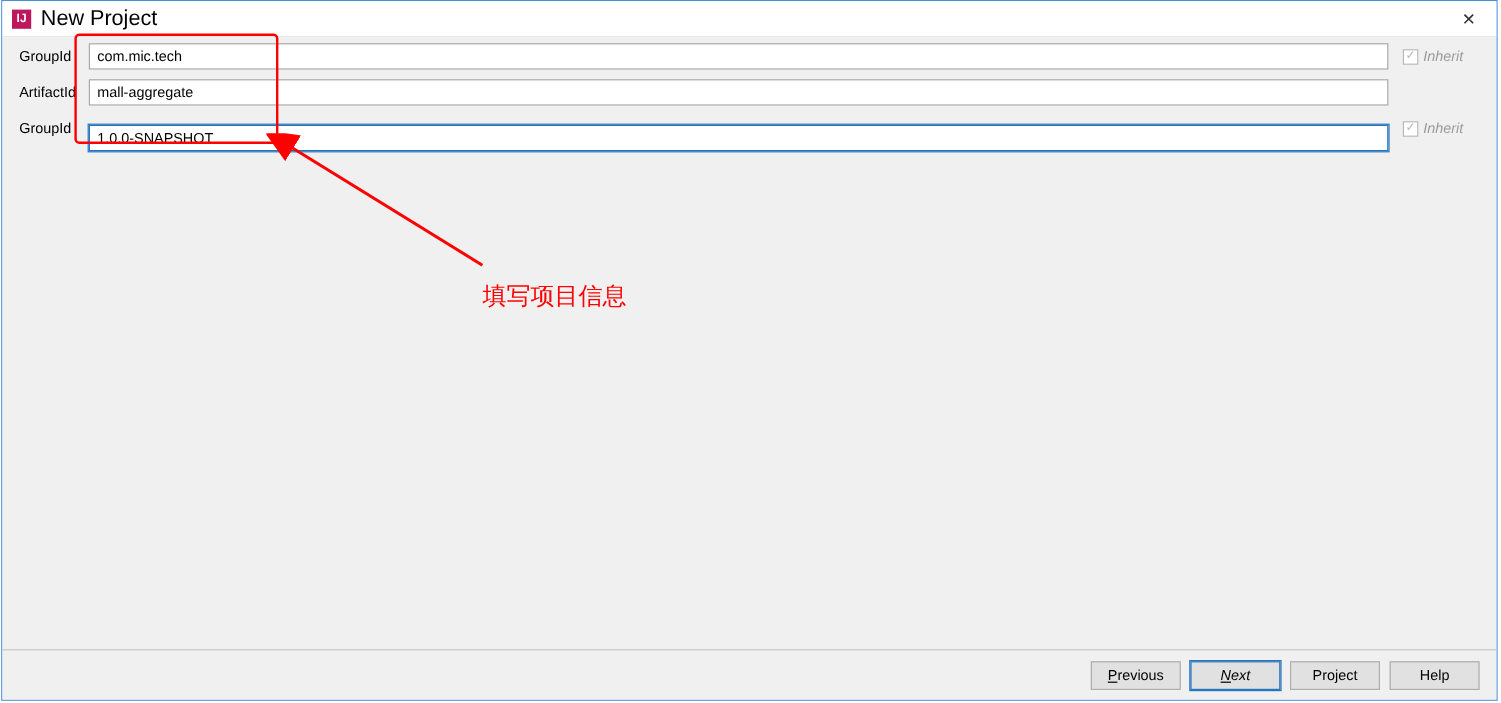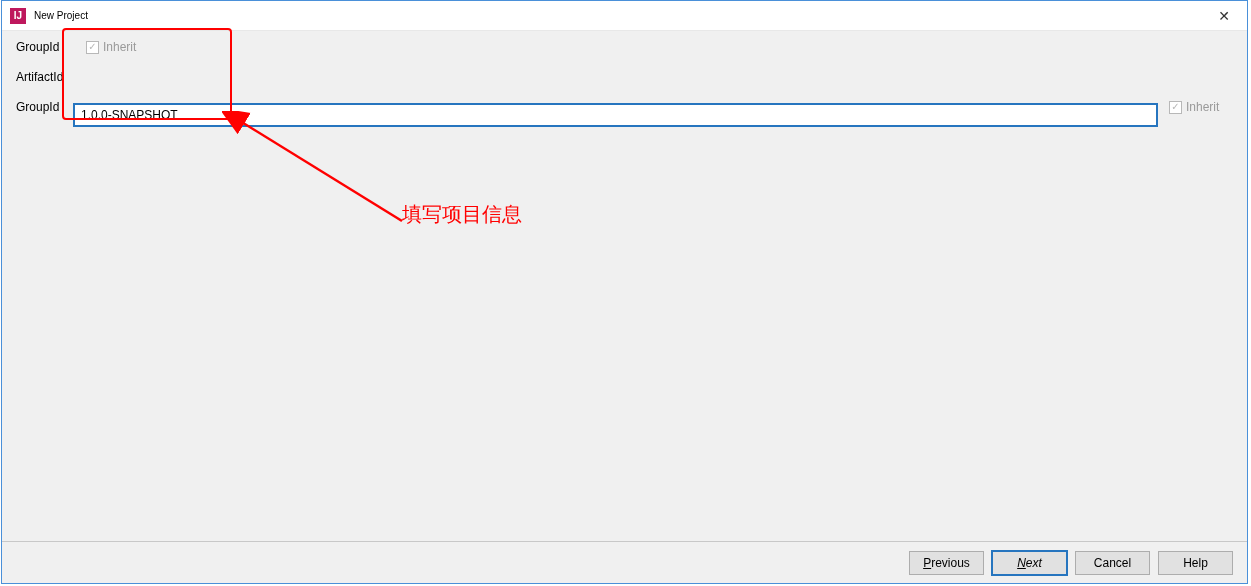--- a/index.html
+++ b/index.html
@@ -36,21 +36,21 @@
       margin-right: 8px;
       display: flex;
       align-items: center;
       justify-content: center;
       color: #fff;
       font-size: 10px;
       font-weight: bold;
       line-height: 1;
     }
     .title-text {
-      font-size: 10px;
+      font-size: 18px;
       color: #000;
     }
     .close-btn {
       position: absolute;
       right: 0;
       top: 0;
       width: 46px;
       height: 30px;
       display: flex;
       align-items: center;
@@ -109,20 +109,21 @@
       background: #fff;
       display: flex;
       align-items: center;
       justify-content: center;
       font-size: 10px;
       color: #b8b8b8;
       line-height: 1;
     }
     .inherit-label {
       font-size: 12px;
+      font-style: italic;
     }
 
     .footer {
       position: absolute;
       bottom: 0;
       left: 0;
       right: 0;
       height: 42px;
       border-top: 1px solid #c8c8c8;
       background: #f0f0f0;
@@ -158,20 +159,21 @@
       border: 2px solid #ff0000;
       pointer-events: none;
       border-radius: 4px;
     }
     .annotation-text {
       position: absolute;
       color: #ff0000;
       font-size: 20px;
       font-family: Liberation Serif, serif;
       pointer-events: none;
+      margin-top: 32px;
     }
     .arrow-svg {
       position: absolute;
       pointer-events: none;
     }
   </style>
 </head>
 <body>
 
 <div class="window">
@@ -181,28 +183,30 @@
     <span class="title-text">New Project</span>
     <div class="close-btn">
       <span>✕</span>
     </div>
   </div>
 
   <div class="content">
 
     <div class="row">
       <div class="label">GroupId</div>
+      <input class="field" type="text" value="com.mic.tech" style="">
       <div class="inherit-box">
         <div class="chk">✓</div>
         <span class="inherit-label">Inherit</span>
       </div>
     </div>
 
     <div class="row">
       <div class="label">ArtifactId</div>
+      <input class="field" type="text" value="mall-aggregate" style="">
       <div class="inherit-box hidden">
         <div class="chk"></div>
           <span class="inherit-label"></span>
       </div>
     </div>
 
     <div class="row">
       <div class="label">GroupId</div>
       <input class="field focused" type="text" value="1.0.0-SNAPSHOT" style="">
       <div class="inherit-box">
@@ -226,17 +230,17 @@
 
   </div>
 
   <div class="footer">
     <button class="btn">
         <span><span class="mnemonic">P</span><span>revious</span></span>
       </button>
     <button class="btn primary">
         <span><span class="mnemonic">N</span><span>ext</span></span>
       </button>
-    <button class="btn">Cancel</button>
+    <button class="btn">Project</button>
     <button class="btn">Help</button>
   </div>
 
 </div>
 
 </body></html>

